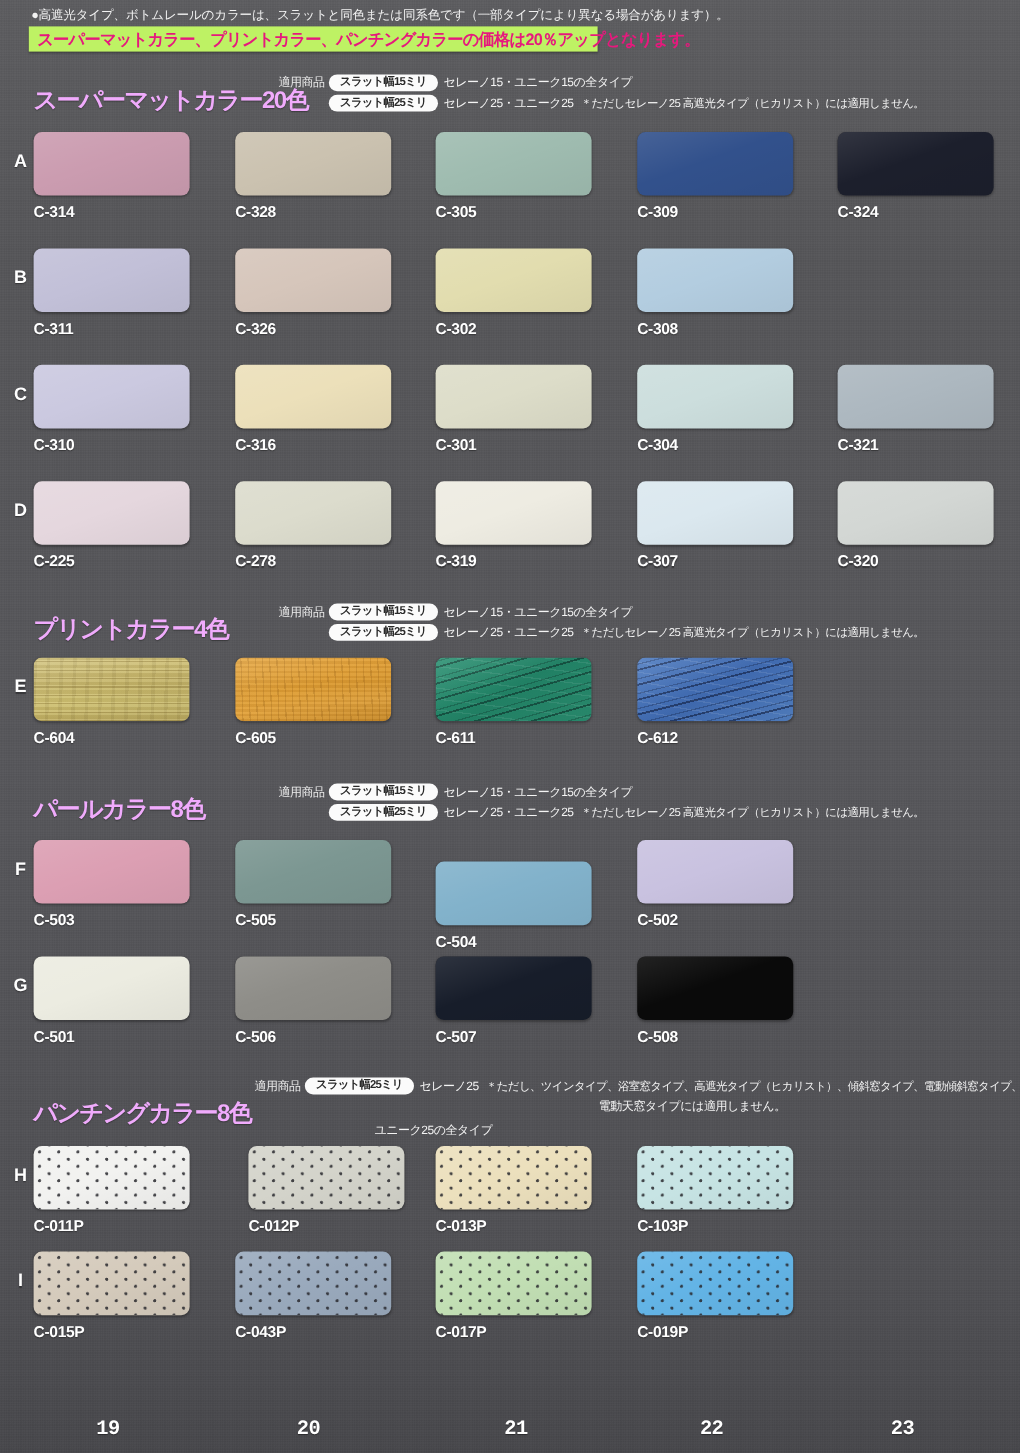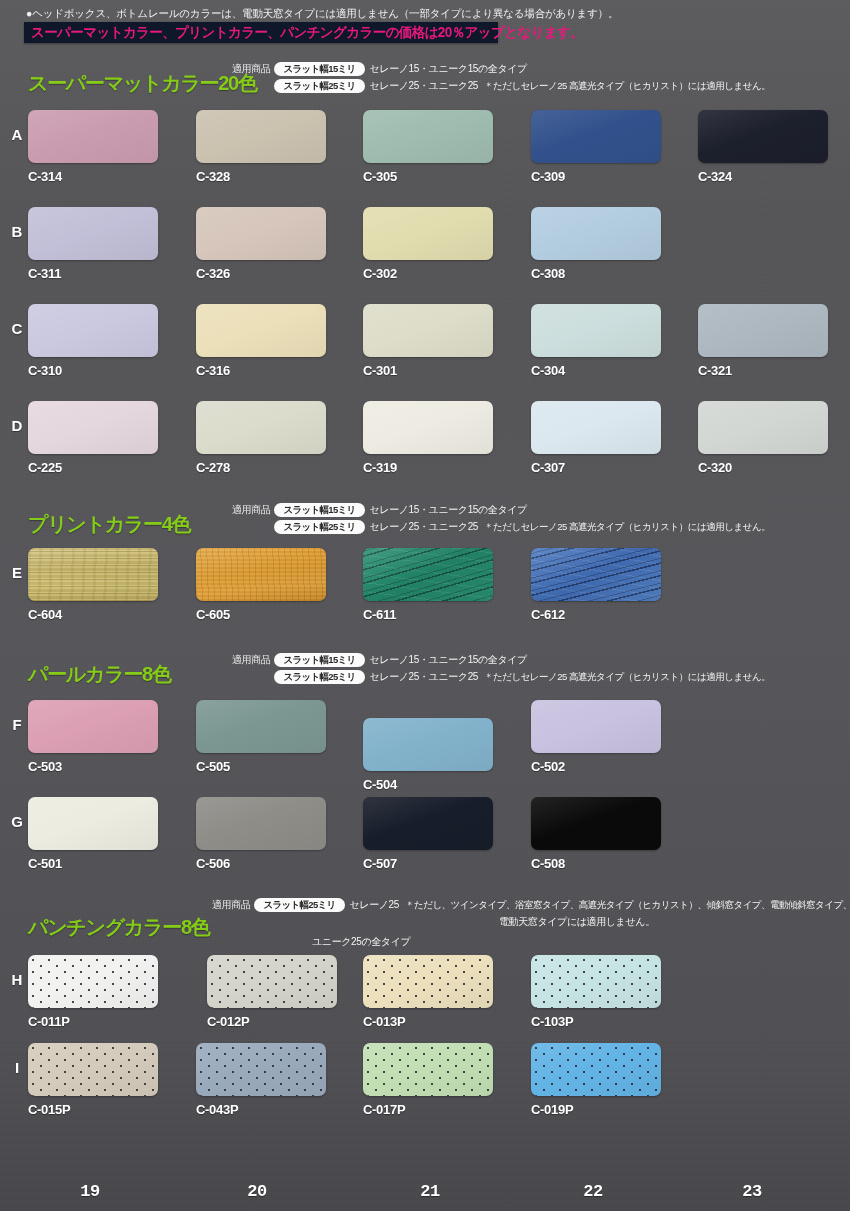--- a/index.html
+++ b/index.html
@@ -29,35 +29,35 @@
 
   
   .topnote{
     position:absolute;left:26px;top:6px;width:790px;
     color:#f2f2f2;font-size:10.5px;line-height:14px;
     letter-spacing:-0.2px;white-space:nowrap;
   }
   .banner{
     position:absolute;left:24px;top:22px;
     width:474px;height:21px;
-    background:#0f172a;
+    background:#bef264;
     display:flex;align-items:center;
     box-shadow:0 1px 2px rgba(0,0,0,.35);
   }
   .banner span{
     color:#e6197d;font-size:13.5px;font-weight:700;
     letter-spacing:-0.6px;padding-left:7px;white-space:nowrap;
     transform:scaleY(1.03);
   }
 
   
   .section{position:absolute;left:0;width:850px;}
   .sec-title{
     position:absolute;left:28px;
-    color:#84cc16;font-size:20px;font-weight:700;
+    color:#f0abfc;font-size:20px;font-weight:700;
     letter-spacing:-1.3px;white-space:nowrap;
     text-shadow:0 1px 1px rgba(0,0,0,.35);
   }
   .applies{position:absolute;color:#f0f0f0;}
   .applies-row{display:flex;align-items:center;white-space:nowrap;margin-bottom:3px;}
   .applies-lab{font-size:10px;letter-spacing:-0.4px;margin-right:4px;color:#ececec;}
   .pill{
     display:inline-block;background:#fbfbfb;color:#2a2a2a;
     font-size:9.5px;font-weight:700;letter-spacing:-0.7px;
     padding:1px 9px 2px;border-radius:9px;margin-right:5px;
@@ -150,21 +150,21 @@
     text-shadow:0 1px 1px rgba(0,0,0,.45);
   }
 </style>
 </head>
 <body>
 
 <div class="page-bg"></div>
 
 <div class="sheet">
 
-  <div class="topnote">●ヘッドボックス、ボトムレールのカラーは、電動天窓タイプには適用しません（一部タイプにより異なる場合があります）。</div>
+  <div class="topnote">●高遮光タイプ、ボトムレールのカラーは、スラットと同色または同系色です（一部タイプにより異なる場合があります）。</div>
 
   <div class="banner">
     <span>スーパーマットカラー、プリントカラー、パンチングカラーの価格は20％アップとなります。</span>
   </div>
 
   <div id="sections-root">
       <div class="section">
         <div class="sec-title" style="top: 70px;">スーパーマットカラー20色</div>
         <div class="applies" style="top: 62px; left: 232px;">
           <div class="applies-row">

